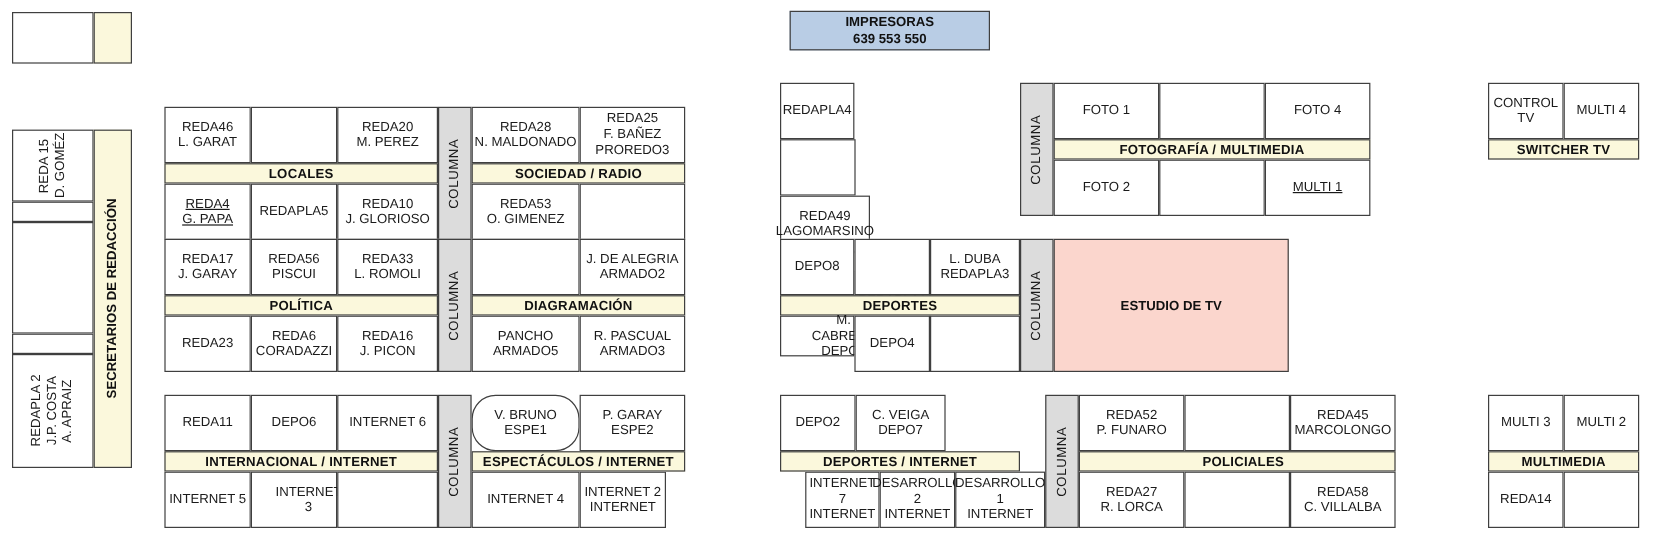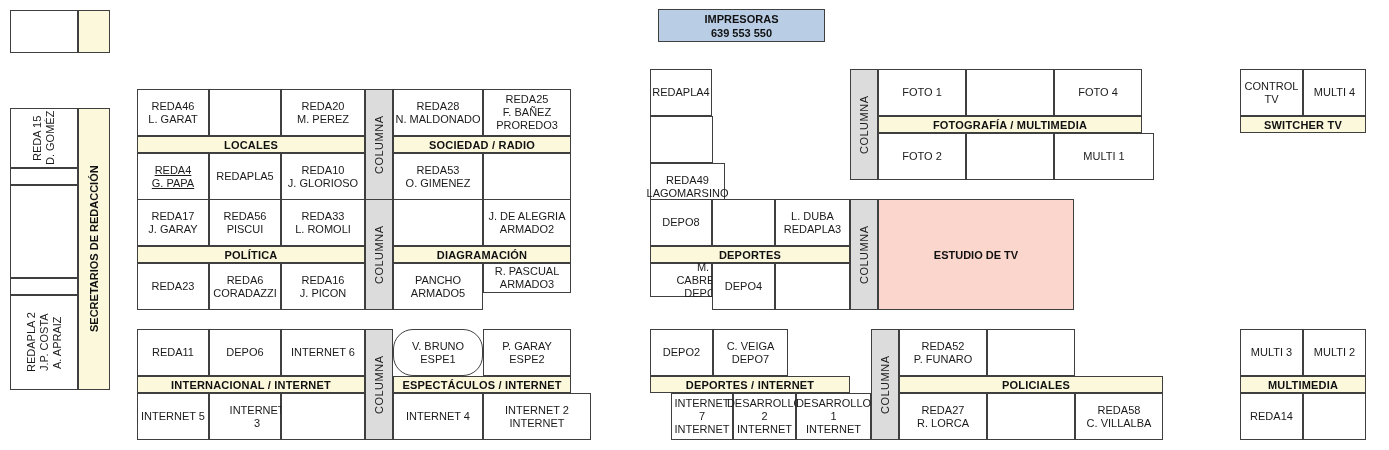--- a/index.html
+++ b/index.html
@@ -135,21 +135,21 @@
         <div class="mod-side">
           <div style="display: flex;">
             <div class="cell" style="width: 88px; height: 47px;">FOTO 1</div>
             <div class="cell" style="width: 88px; height: 47px;"></div>
             <div class="cell" style="width: 88px; height: 47px;">FOTO 4</div>
           </div>
           <div class="band" style="width: 264px; height: 17px;">FOTOGRAFÍA / MULTIMEDIA</div>
           <div style="display: flex;">
             <div class="cell" style="width: 88px; height: 47px;">FOTO 2</div>
             <div class="cell" style="width: 88px; height: 47px;"></div>
-            <div class="cell" style="width: 100px; height: 47px;">MULTI 1</div>
+            <div class="cell" style="width: 88px; height: 47px; text-decoration: underline;">MULTI 1</div>
           </div>
         </div>
       </div>
     </div>
     <div class="module" style="left: 137px; top: 199px; width: 434px; height: 111px;">
       <div class="mod-row">
         <div class="mod-side">
           <div style="display: flex;">
             <div class="cell" style="width: 72px; height: 47px;">REDA17
 J. GARAY</div>
@@ -171,21 +171,21 @@
         <div class="mod-side">
           <div style="display: flex;">
             <div class="cell" style="width: 90px; height: 47px;"></div>
             <div class="cell" style="width: 88px; height: 47px;">J. DE ALEGRIA
 ARMADO2</div>
           </div>
           <div class="band" style="width: 178px; height: 17px;">DIAGRAMACIÓN</div>
           <div style="display: flex;">
             <div class="cell" style="width: 90px; height: 47px;">PANCHO
 ARMADO5</div>
-            <div class="cell" style="width: 88px; height: 30px; text-align: center;">R. PASCUAL
+            <div class="cell" style="width: 88px; height: 47px; text-align: center;">R. PASCUAL
 ARMADO3</div>
           </div>
         </div>
       </div>
     </div>
     <div class="module" style="left: 650px; top: 199px; width: 424px; height: 111px;">
       <div class="mod-row">
         <div class="mod-side">
           <div style="display: flex;">
             <div class="cell" style="width: 62px; height: 47px;">DEPO8</div>
@@ -224,21 +224,21 @@
         <div class="mod-side">
           <div style="display: flex;">
             <div class="cell" style="width: 90px; height: 47px; border-radius: 20px;">V. BRUNO
 ESPE1</div>
             <div class="cell" style="width: 88px; height: 47px;">P. GARAY
 ESPE2</div>
           </div>
           <div class="band" style="width: 178px; height: 17px;">ESPECTÁCULOS / INTERNET</div>
           <div style="display: flex;">
             <div class="cell" style="width: 90px; height: 47px;">INTERNET 4</div>
-            <div class="cell" style="width: 108px; height: 47px;">INTERNET 2
+            <div class="cell" style="width: 72px; height: 47px;">INTERNET 2
 INTERNET</div>
           </div>
         </div>
       </div>
     </div>
     <div class="module" style="left: 650px; top: 329px; width: 492px; height: 111px;">
       <div class="mod-row">
         <div class="mod-side">
           <div style="display: flex;">
             <div class="cell" style="width: 63px; height: 47px;">DEPO2</div>
@@ -254,20 +254,22 @@
             <div class="cell" style="width: 75px; height: 47px;">DESARROLLO 1
 INTERNET</div>
           </div>
         </div>
         <div class="columna" style="width: 28px; height: 111px;">COLUMNA</div>
         <div class="mod-side">
           <div style="display: flex;">
             <div class="cell" style="width: 88px; height: 47px;">REDA52
 P. FUNARO</div>
             <div class="cell" style="width: 88px; height: 47px;"></div>
+            <div class="cell" style="width: 88px; height: 47px;">REDA45
+MARCOLONGO</div>
           </div>
           <div class="band" style="width: 264px; height: 17px; padding-left: 10px;">POLICIALES</div>
           <div style="display: flex;">
             <div class="cell" style="width: 88px; height: 47px;">REDA27
 R. LORCA</div>
             <div class="cell" style="width: 88px; height: 47px;"></div>
             <div class="cell" style="width: 88px; height: 47px;">REDA58
 C. VILLALBA</div>
           </div>
         </div>

